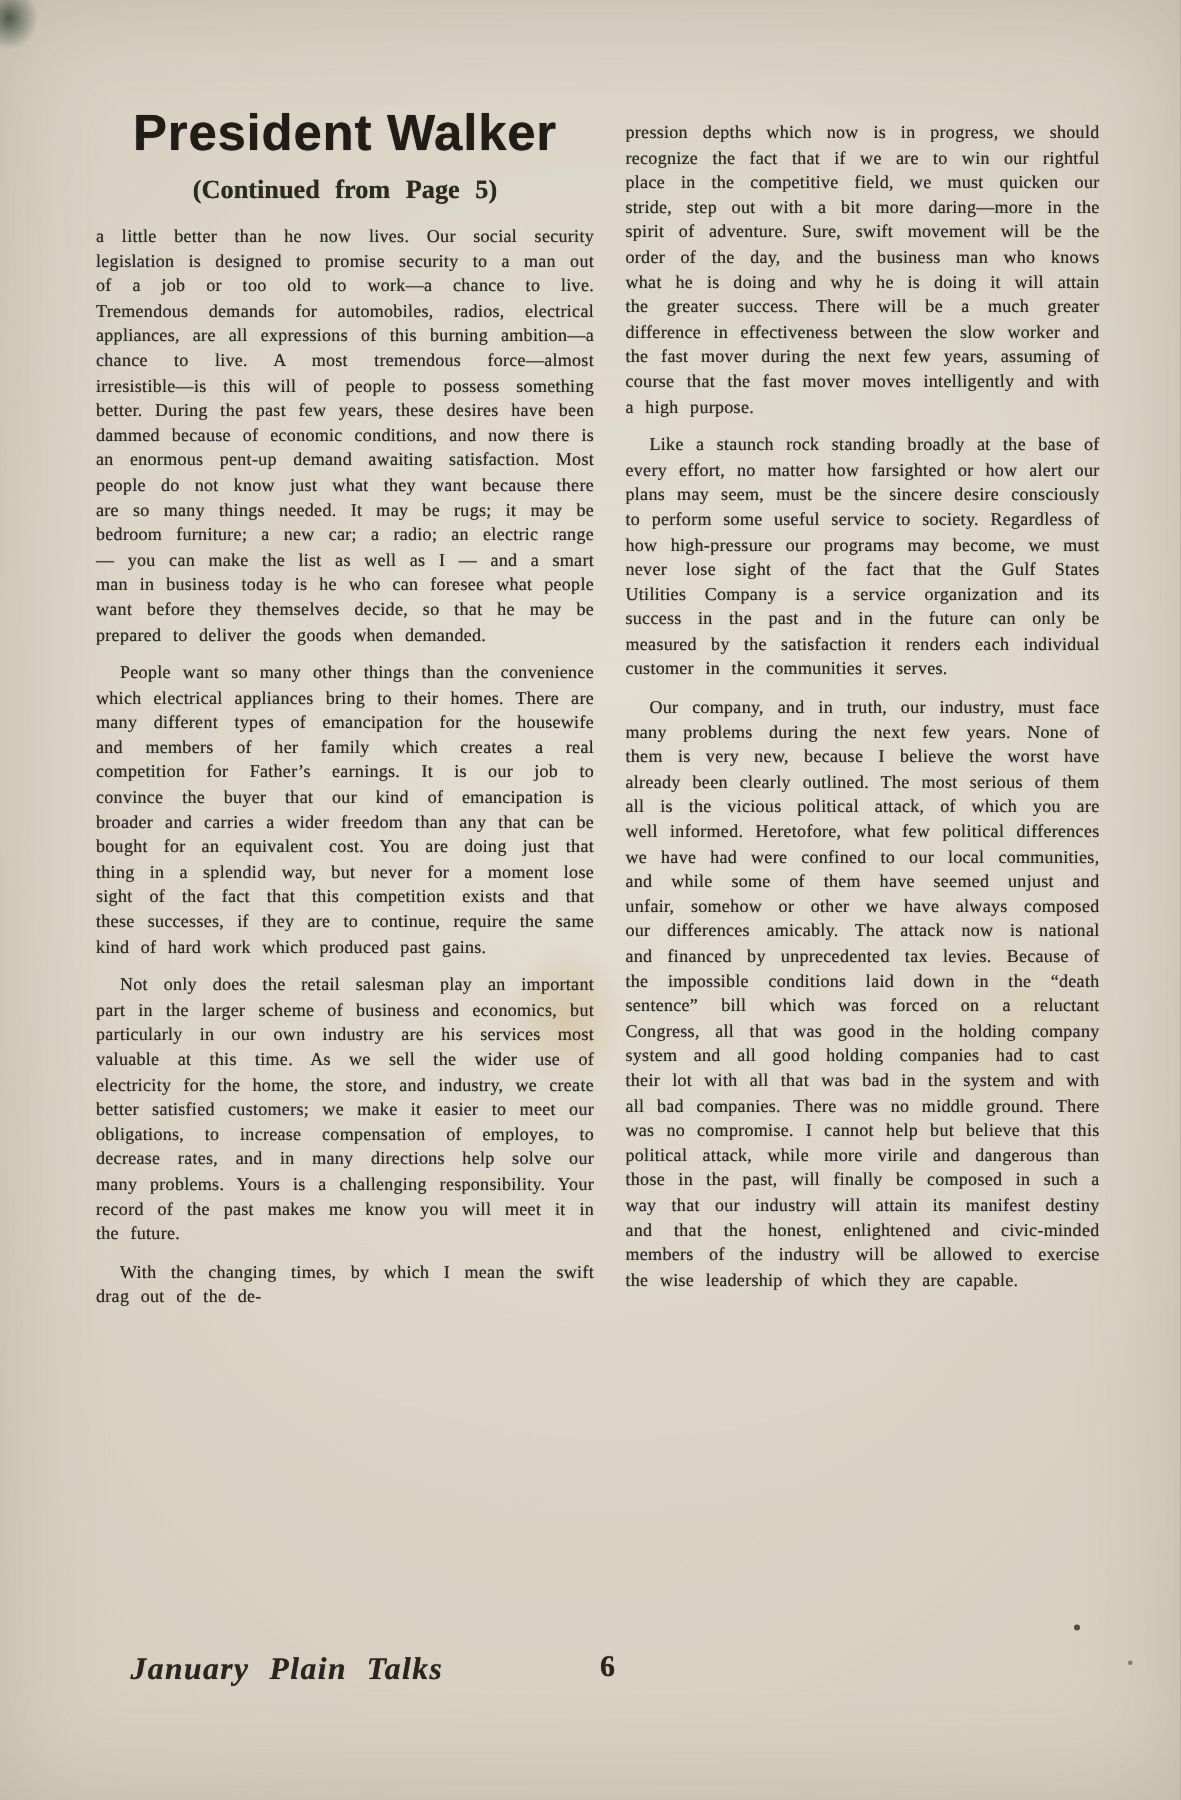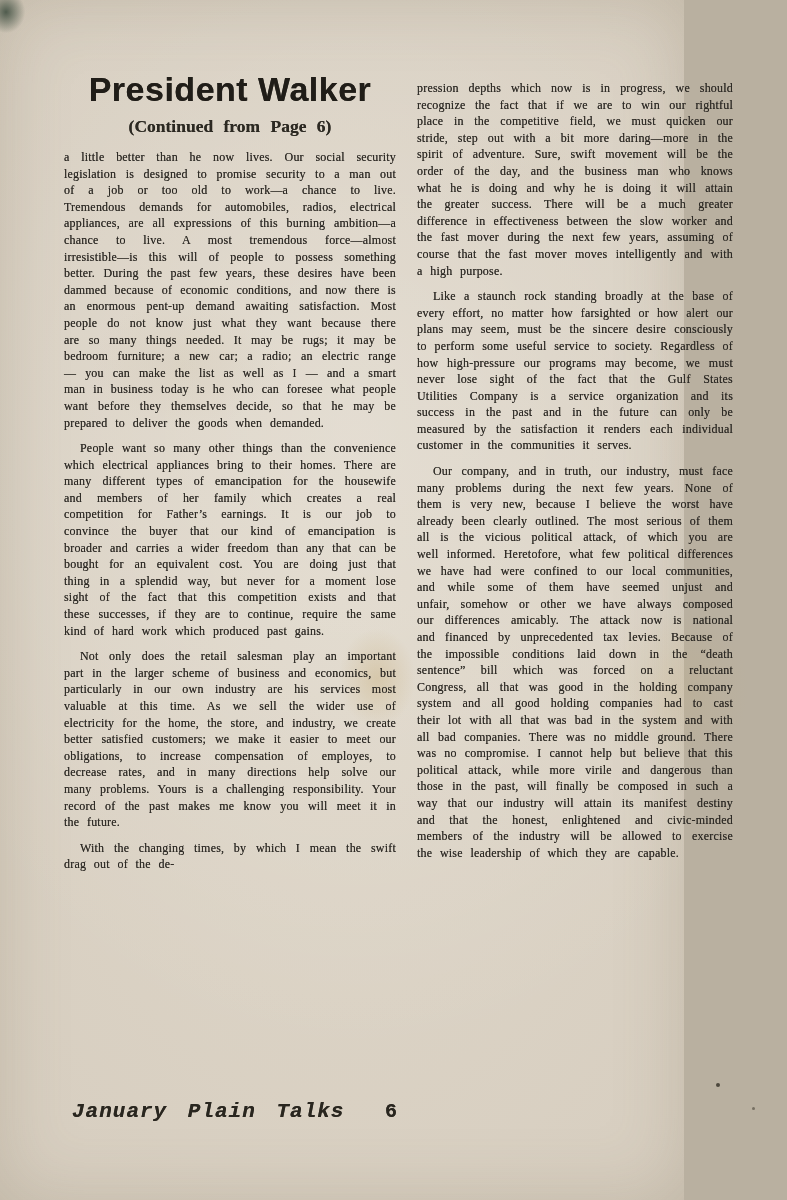--- a/index.html
+++ b/index.html
@@ -6,21 +6,21 @@
     margin: 0;
     padding: 0;
     width: 787px;
     height: 1200px;
     overflow: hidden;
     background: #b9b0a0;
     font-family: "Liberation Serif", serif;
   }
   .page {
     position: relative;
-    width: 684px;
+    width: 787px;
     height: 1200px;
     background:
       radial-gradient(ellipse 120% 85% at 52% 36%, rgba(255,255,255,0.20), rgba(255,255,255,0) 62%),
       radial-gradient(ellipse 140% 120% at 50% 50%, #ded6c8 0%, #d7cec0 55%, #cdc4b3 100%);
     box-shadow: inset 0 0 70px rgba(115,100,75,0.22);
   }
   
   .stain {
     position: absolute;
     border-radius: 50%;
@@ -85,26 +85,25 @@
     word-spacing: 4.5px;
     letter-spacing: 0.2px;
     color: var(--ink, #2d2a25);
     text-shadow: 0 0 0.5px rgba(45,42,37,0.75);
   }
   .para.indent { text-indent: 16px; }
   .paras > .para:last-child { margin-bottom: 12px; }
 
   .footer {
     position: absolute;
-    left: 72px;
+    left: 87px;
     top: 1100px;
     width: 640px;
     height: 34px;
     color: #29261f;
-    font-family: Liberation Mono, monospace;
   }
   .footer-pub {
     font-weight: bold;
     font-style: italic;
     font-size: 21px;
     letter-spacing: 1px;
     word-spacing: 7px;
     text-shadow: 0 0 0.5px rgba(41,38,31,0.8);
   }
   .footer-page {
@@ -125,21 +124,21 @@
   <div class="stain stain-2"></div>
   <div class="stain stain-3"></div>
   <div class="stain stain-4"></div>
   <div class="corner-speck"></div>
   <div class="ink-dot"></div>
   <div class="ink-dot-2"></div>
 
   <div class="cols">
     <div class="col-left">
       <h1 class="title">President Walker</h1>
-      <div class="subtitle">(Continued from Page 6)</div>
+      <div class="subtitle">(Continued from Page 5)</div>
       <div class="paras">
           <p class="para">a little better than he now lives. Our social security legislation is designed to promise security to a man out of a job or too old to work—a chance to live. Tremendous demands for automobiles, radios, electrical appliances, are all expressions of this burning ambition—a chance to live. A most tremendous force—almost irresistible—is this will of people to possess something better. During the past few years, these desires have been dammed because of economic conditions, and now there is an enormous pent-up demand awaiting satisfaction. Most people do not know just what they want because there are so many things needed. It may be rugs; it may be bedroom furniture; a new car; a radio; an electric range — you can make the list as well as I — and a smart man in business today is he who can foresee what people want before they themselves decide, so that he may be prepared to deliver the goods when demanded.</p>
           <p class="para indent">People want so many other things than the convenience which electrical appliances bring to their homes. There are many different types of emancipation for the housewife and members of her family which creates a real competition for Father’s earnings.  It is our job to convince the buyer that our kind of emancipation is broader and carries a wider freedom than any that can be bought for an equivalent cost. You are doing just that thing in a splendid way, but never for a moment lose sight of the fact that this competition exists and that these successes, if they are to continue, require the same kind of hard work which produced past gains.</p>
           <p class="para indent">Not only does the retail salesman play an important part in the larger scheme of business and economics, but particularly in our own industry are his services most valuable at this time. As we sell the wider use of electricity for the home, the store, and industry, we create better satisfied customers; we make it easier to meet our obligations, to increase compensation of employes, to decrease rates, and in many directions help solve our many problems. Yours is a challenging responsibility. Your record of the past makes me know you will meet it in the future.</p>
           <p class="para indent">With the changing times, by which I mean the swift drag out of the de-</p>
         </div>
     </div>
     <div class="col-right">
       <div class="paras">
           <p class="para">pression depths which now is in progress, we should recognize the fact that if we are to win our rightful place in the competitive field, we must quicken our stride, step out with a bit more daring—more in the spirit of adventure. Sure, swift movement will be the order of the day, and the business man who knows what he is doing and why he is doing it will attain the greater success. There will be a much greater difference in effectiveness between the slow worker and the fast mover during the next few years, assuming of course that the fast mover moves intelligently and with a high purpose.</p>

